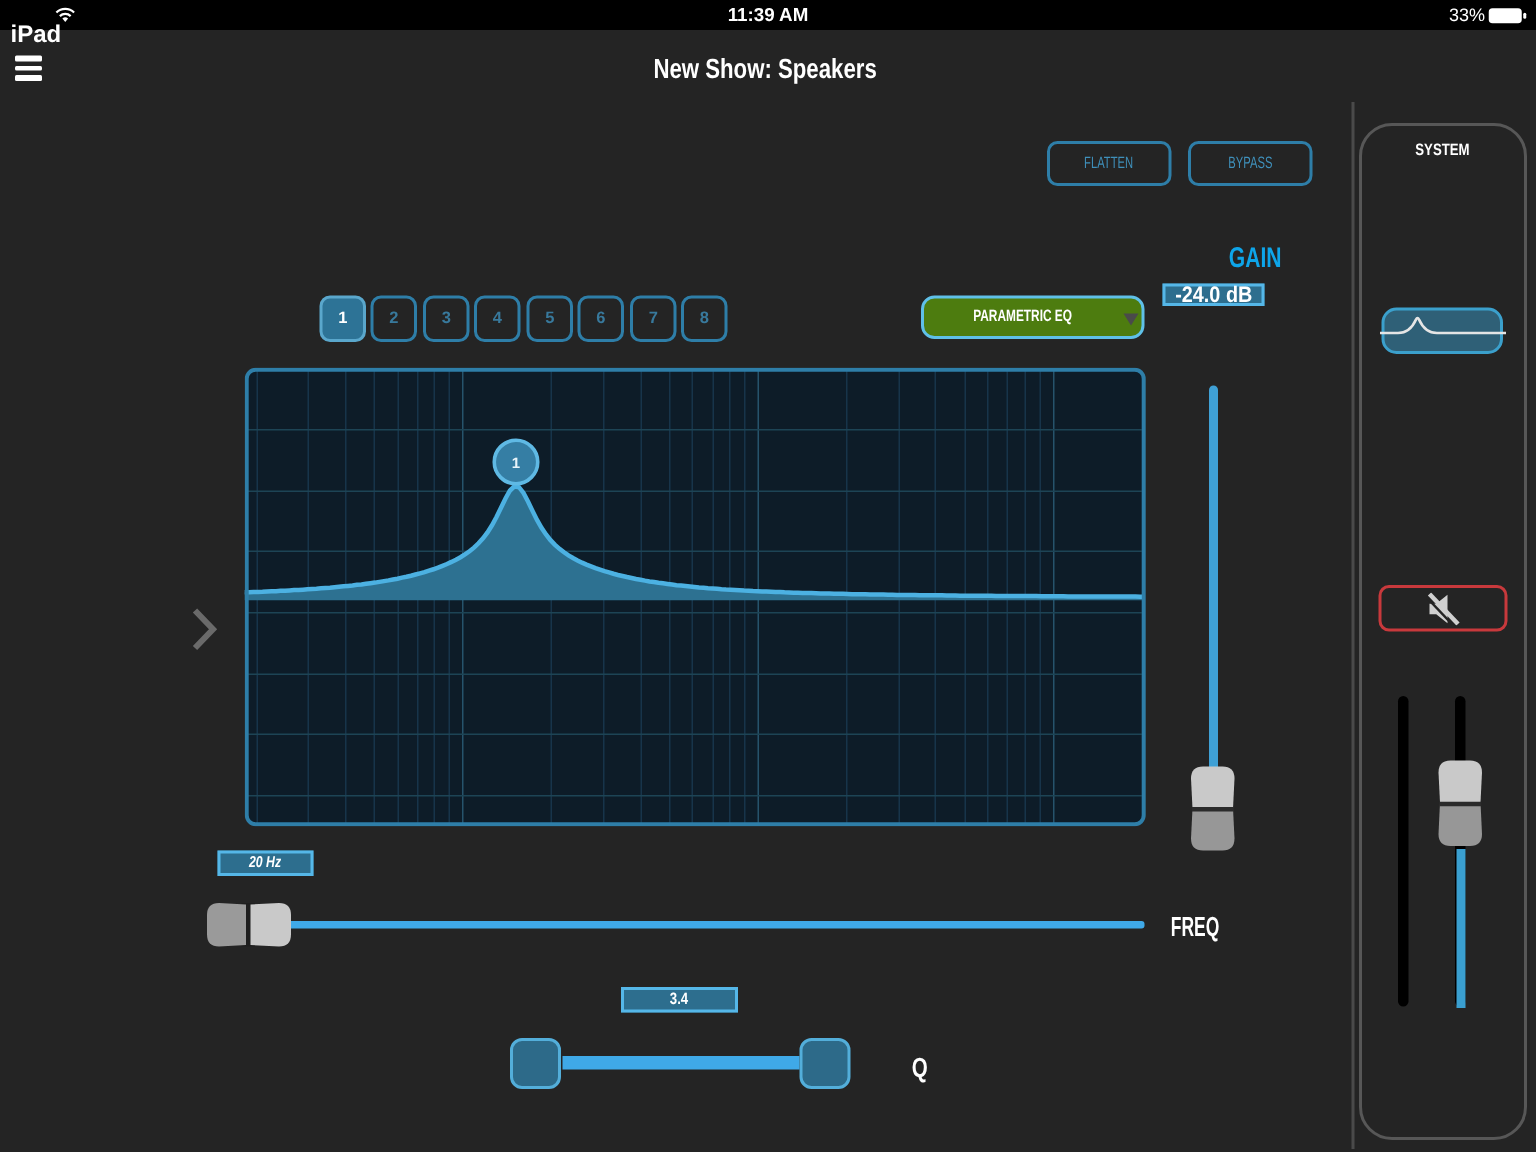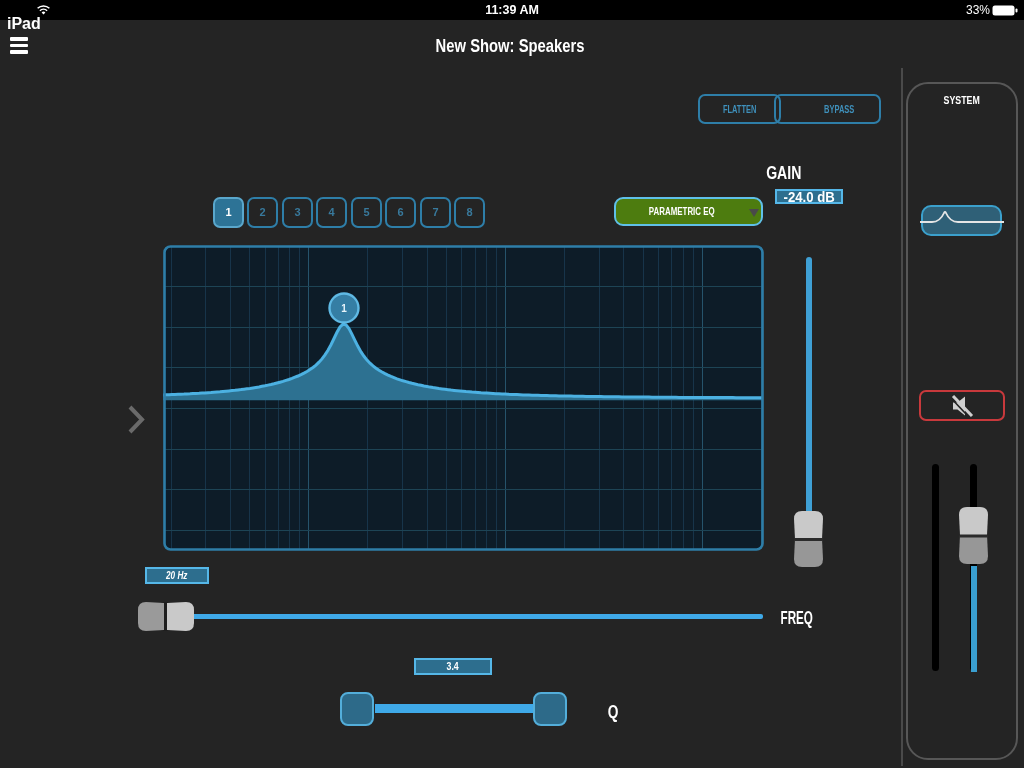--- a/index.html
+++ b/index.html
@@ -2,21 +2,21 @@
 <html><head>
 <meta charset="utf-8">
 <style>
   html,body{margin:0;padding:0;}
   body{width:1024px;height:768px;background:#242424;overflow:hidden;
        font-family:"Liberation Sans", sans-serif;}
   .abs{position:absolute;}
   #stage{position:relative;width:1024px;height:768px;}
   .cond{display:inline-block;transform:scaleX(0.75);transform-origin:center;}
   .blubtn{border:2px solid #2e7ea8;border-radius:7px;background:transparent;
-          color:#3f90bb;font-weight:bold;text-align:center;}
+          color:#3f90bb;font-weight:normal;text-align:center;}
   .valbox{background:#2d6e8e;border:2px solid #55b7e8;color:#fff;font-weight:bold;
           text-align:center;font-size:10.5px;}
 </style>
 </head>
 <body>
 <div id="stage">
 
   <div class="abs" style="left:0;top:0;width:1024px;height:20px;background:#000;"></div>
   <div class="abs" style="left:7px;top:15px;color:#fff;font-size:16px;font-weight:bold;">iPad</div>
   <svg class="abs" style="left:36px;top:4px;" width="15" height="12" viewBox="0 0 15 12">
@@ -32,23 +32,23 @@
   </svg>
 
   <div class="abs" style="left:10px;top:37px;width:18px;">
     <div style="height:3.5px;background:#fff;border-radius:1px;"></div>
     <div style="height:3.5px;background:#fff;border-radius:1px;margin-top:3px;"></div>
     <div style="height:3.5px;background:#fff;border-radius:1px;margin-top:3px;"></div>
   </div>
   <div class="abs" style="left:310px;top:35px;width:400px;text-align:center;color:#fff;font-size:18.5px;font-weight:bold;"><span class="cond" style="transform:scaleX(0.8);">New Show: Speakers</span></div>
 
   <div class="abs blubtn" style="left:698px;top:94px;width:79px;height:26px;line-height:26px;font-size:11px;"><span class="cond" style="transform:scaleX(0.68);">FLATTEN</span></div>
-  <div class="abs blubtn" style="left:774px;top:94px;width:79px;height:26px;line-height:26px;font-size:11px;padding-left:24px;"><span class="cond" style="transform:scaleX(0.68);">BYPASS</span></div>
+  <div class="abs blubtn" style="left:792px;top:94px;width:79px;height:26px;line-height:26px;font-size:11px;"><span class="cond" style="transform:scaleX(0.68);">BYPASS</span></div>
 
-  <div class="abs" style="left:760px;top:162px;width:100px;text-align:left;color:#ffffff;font-size:19px;font-weight:bold;"><span class="cond" style="transform:scaleX(0.74);">GAIN</span></div>
+  <div class="abs" style="left:760px;top:162px;width:100px;text-align:right;color:#0ea5e9;font-size:19px;font-weight:bold;"><span class="cond" style="transform:scaleX(0.74);">GAIN</span></div>
   <div class="abs valbox" style="left:775px;top:189px;width:64px;height:11px;line-height:11px;font-size:15px;"><span class="cond" style="transform:scaleX(0.88);">-24.0 dB</span></div>
 
   <div class="abs" style="left:213.0px;top:196.5px;width:27px;height:27px;border-radius:7px;border:2px solid #5aa7cc;background:#2d7396;color:#fff;font-weight:bold;font-size:11px;text-align:center;line-height:27px;">1</div>
     <div class="abs" style="left:247px;top:196.5px;width:27px;height:27px;border-radius:7px;border:2px solid #2e7ea8;background:transparent;color:#38799c;font-weight:bold;font-size:11px;text-align:center;line-height:27px;">2</div>
     <div class="abs" style="left:282.0px;top:196.5px;width:27px;height:27px;border-radius:7px;border:2px solid #2e7ea8;background:transparent;color:#38799c;font-weight:bold;font-size:11px;text-align:center;line-height:27px;">3</div>
     <div class="abs" style="left:316px;top:196.5px;width:27px;height:27px;border-radius:7px;border:2px solid #2e7ea8;background:transparent;color:#38799c;font-weight:bold;font-size:11px;text-align:center;line-height:27px;">4</div>
     <div class="abs" style="left:351.0px;top:196.5px;width:27px;height:27px;border-radius:7px;border:2px solid #2e7ea8;background:transparent;color:#38799c;font-weight:bold;font-size:11px;text-align:center;line-height:27px;">5</div>
     <div class="abs" style="left:385px;top:196.5px;width:27px;height:27px;border-radius:7px;border:2px solid #2e7ea8;background:transparent;color:#38799c;font-weight:bold;font-size:11px;text-align:center;line-height:27px;">6</div>
     <div class="abs" style="left:420.0px;top:196.5px;width:27px;height:27px;border-radius:7px;border:2px solid #2e7ea8;background:transparent;color:#38799c;font-weight:bold;font-size:11px;text-align:center;line-height:27px;">7</div>
     <div class="abs" style="left:454px;top:196.5px;width:27px;height:27px;border-radius:7px;border:2px solid #2e7ea8;background:transparent;color:#38799c;font-weight:bold;font-size:11px;text-align:center;line-height:27px;">8</div>

